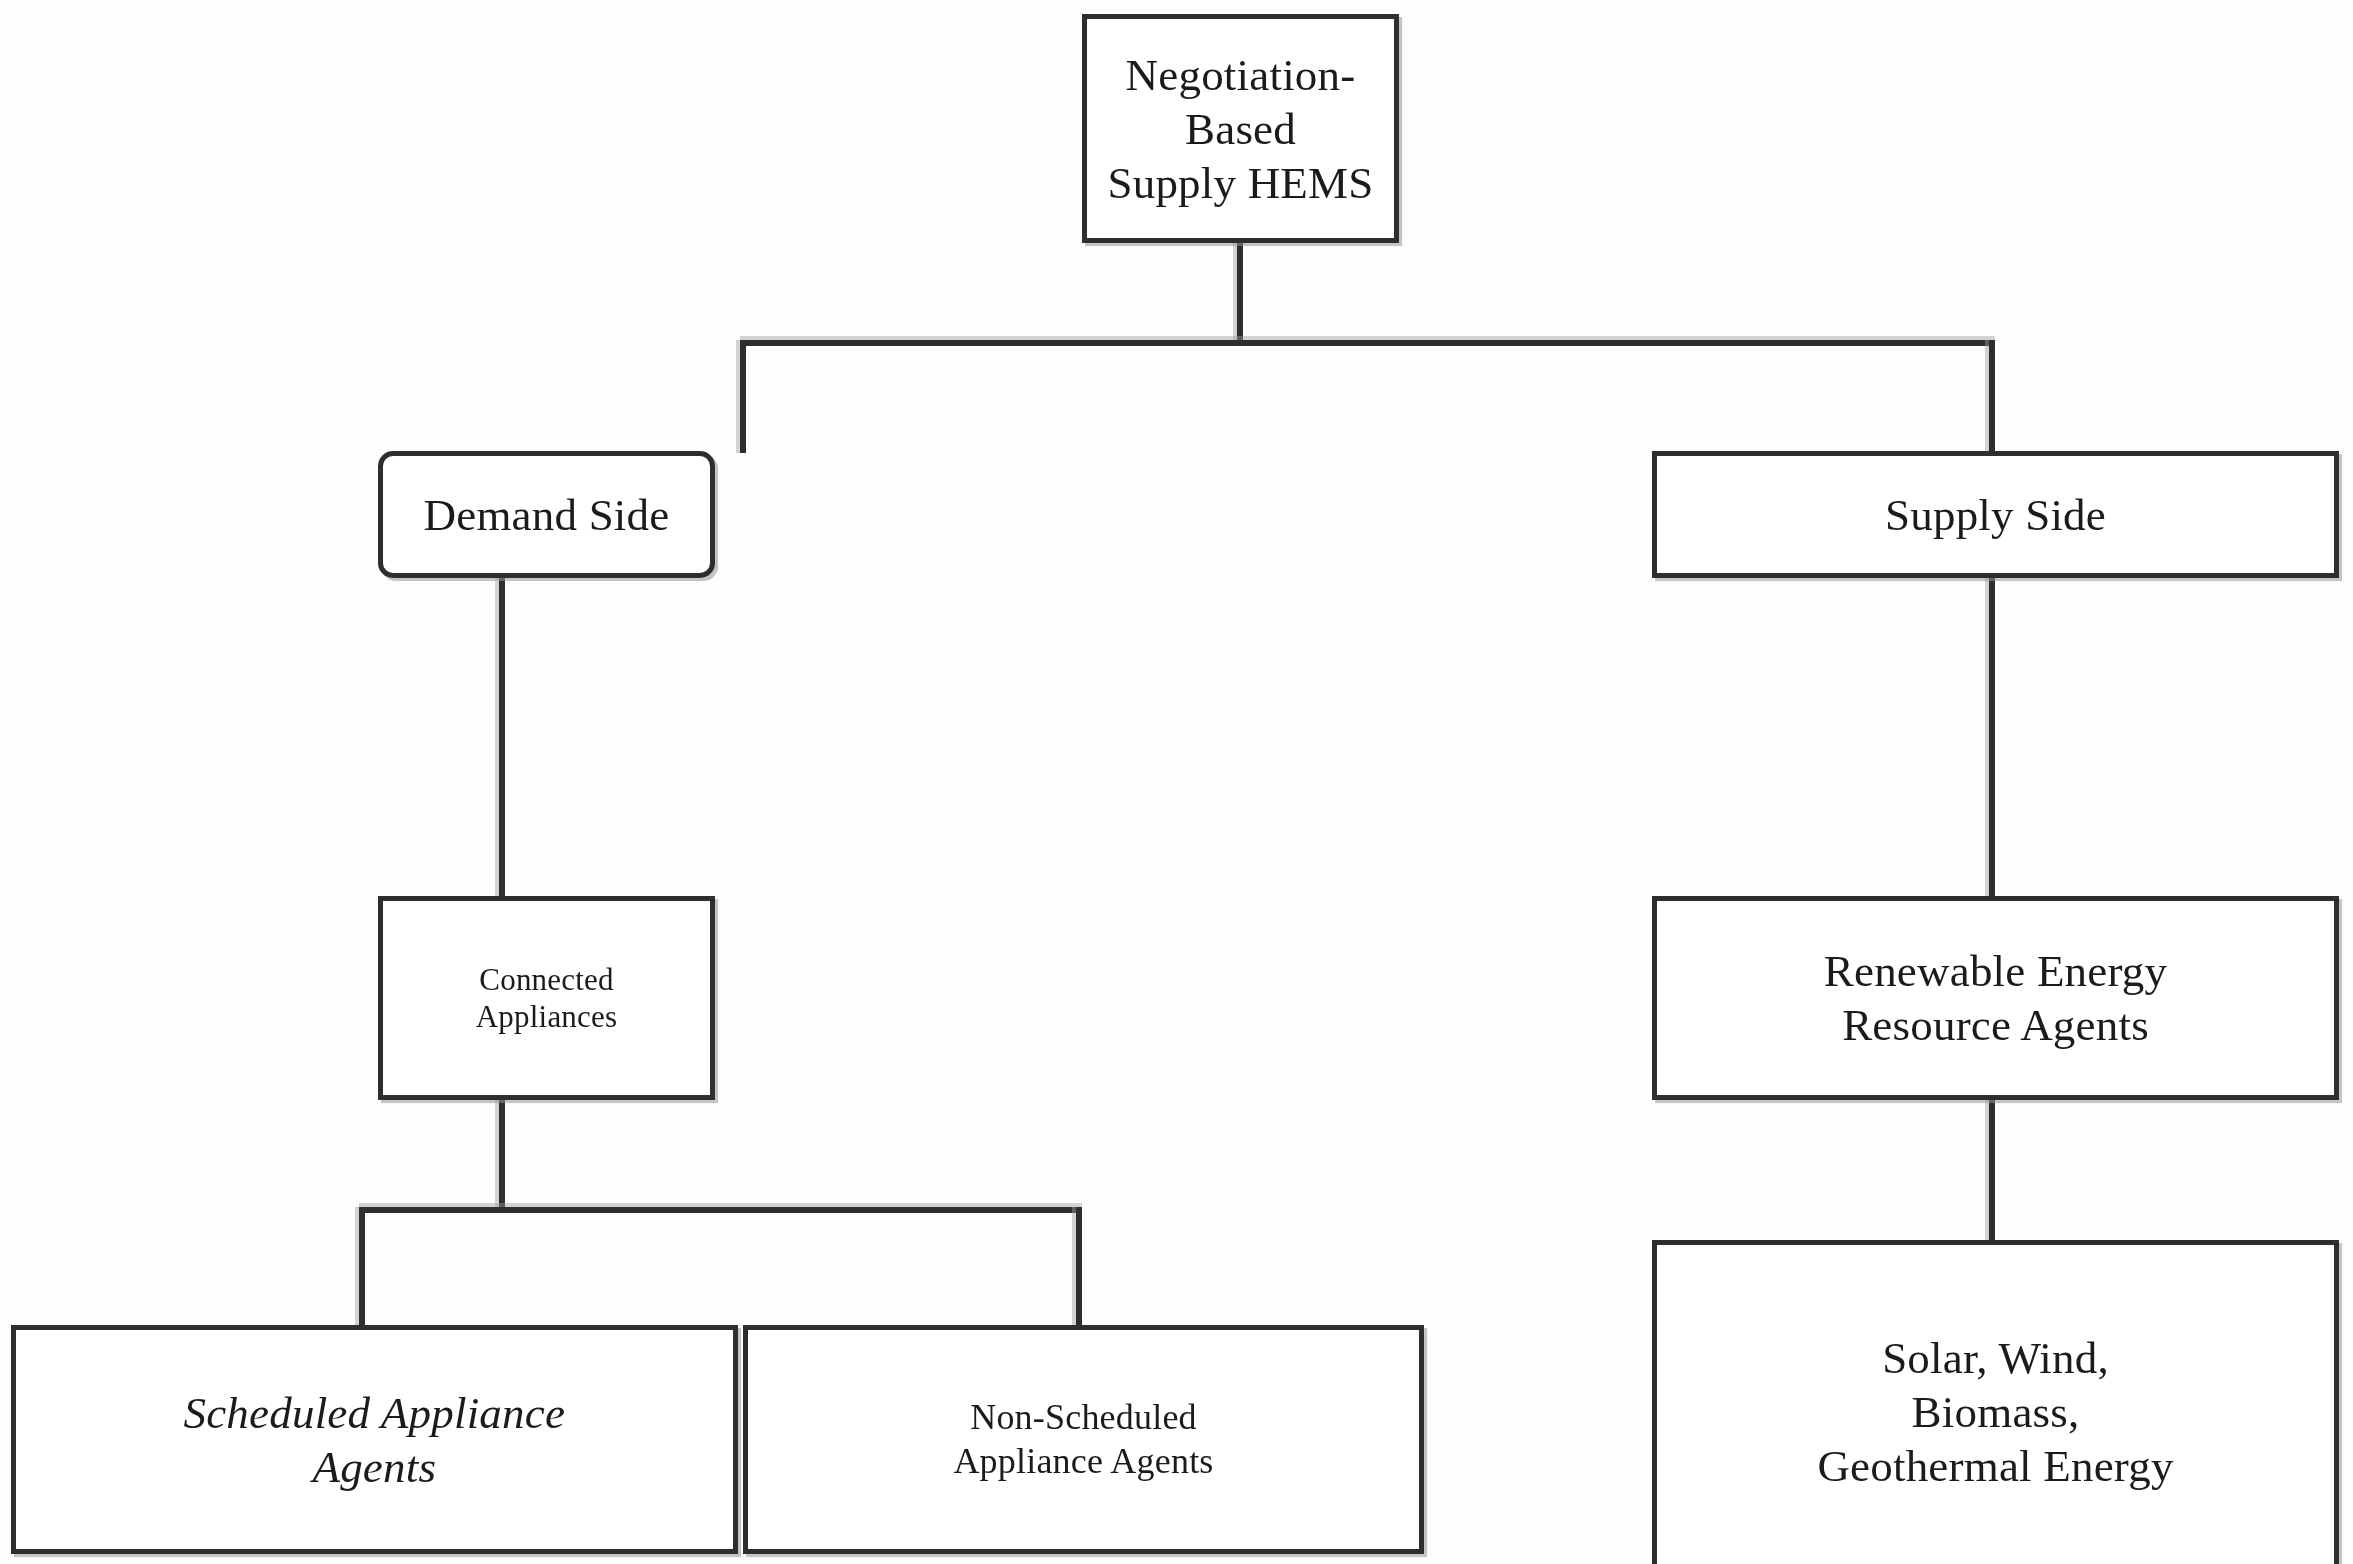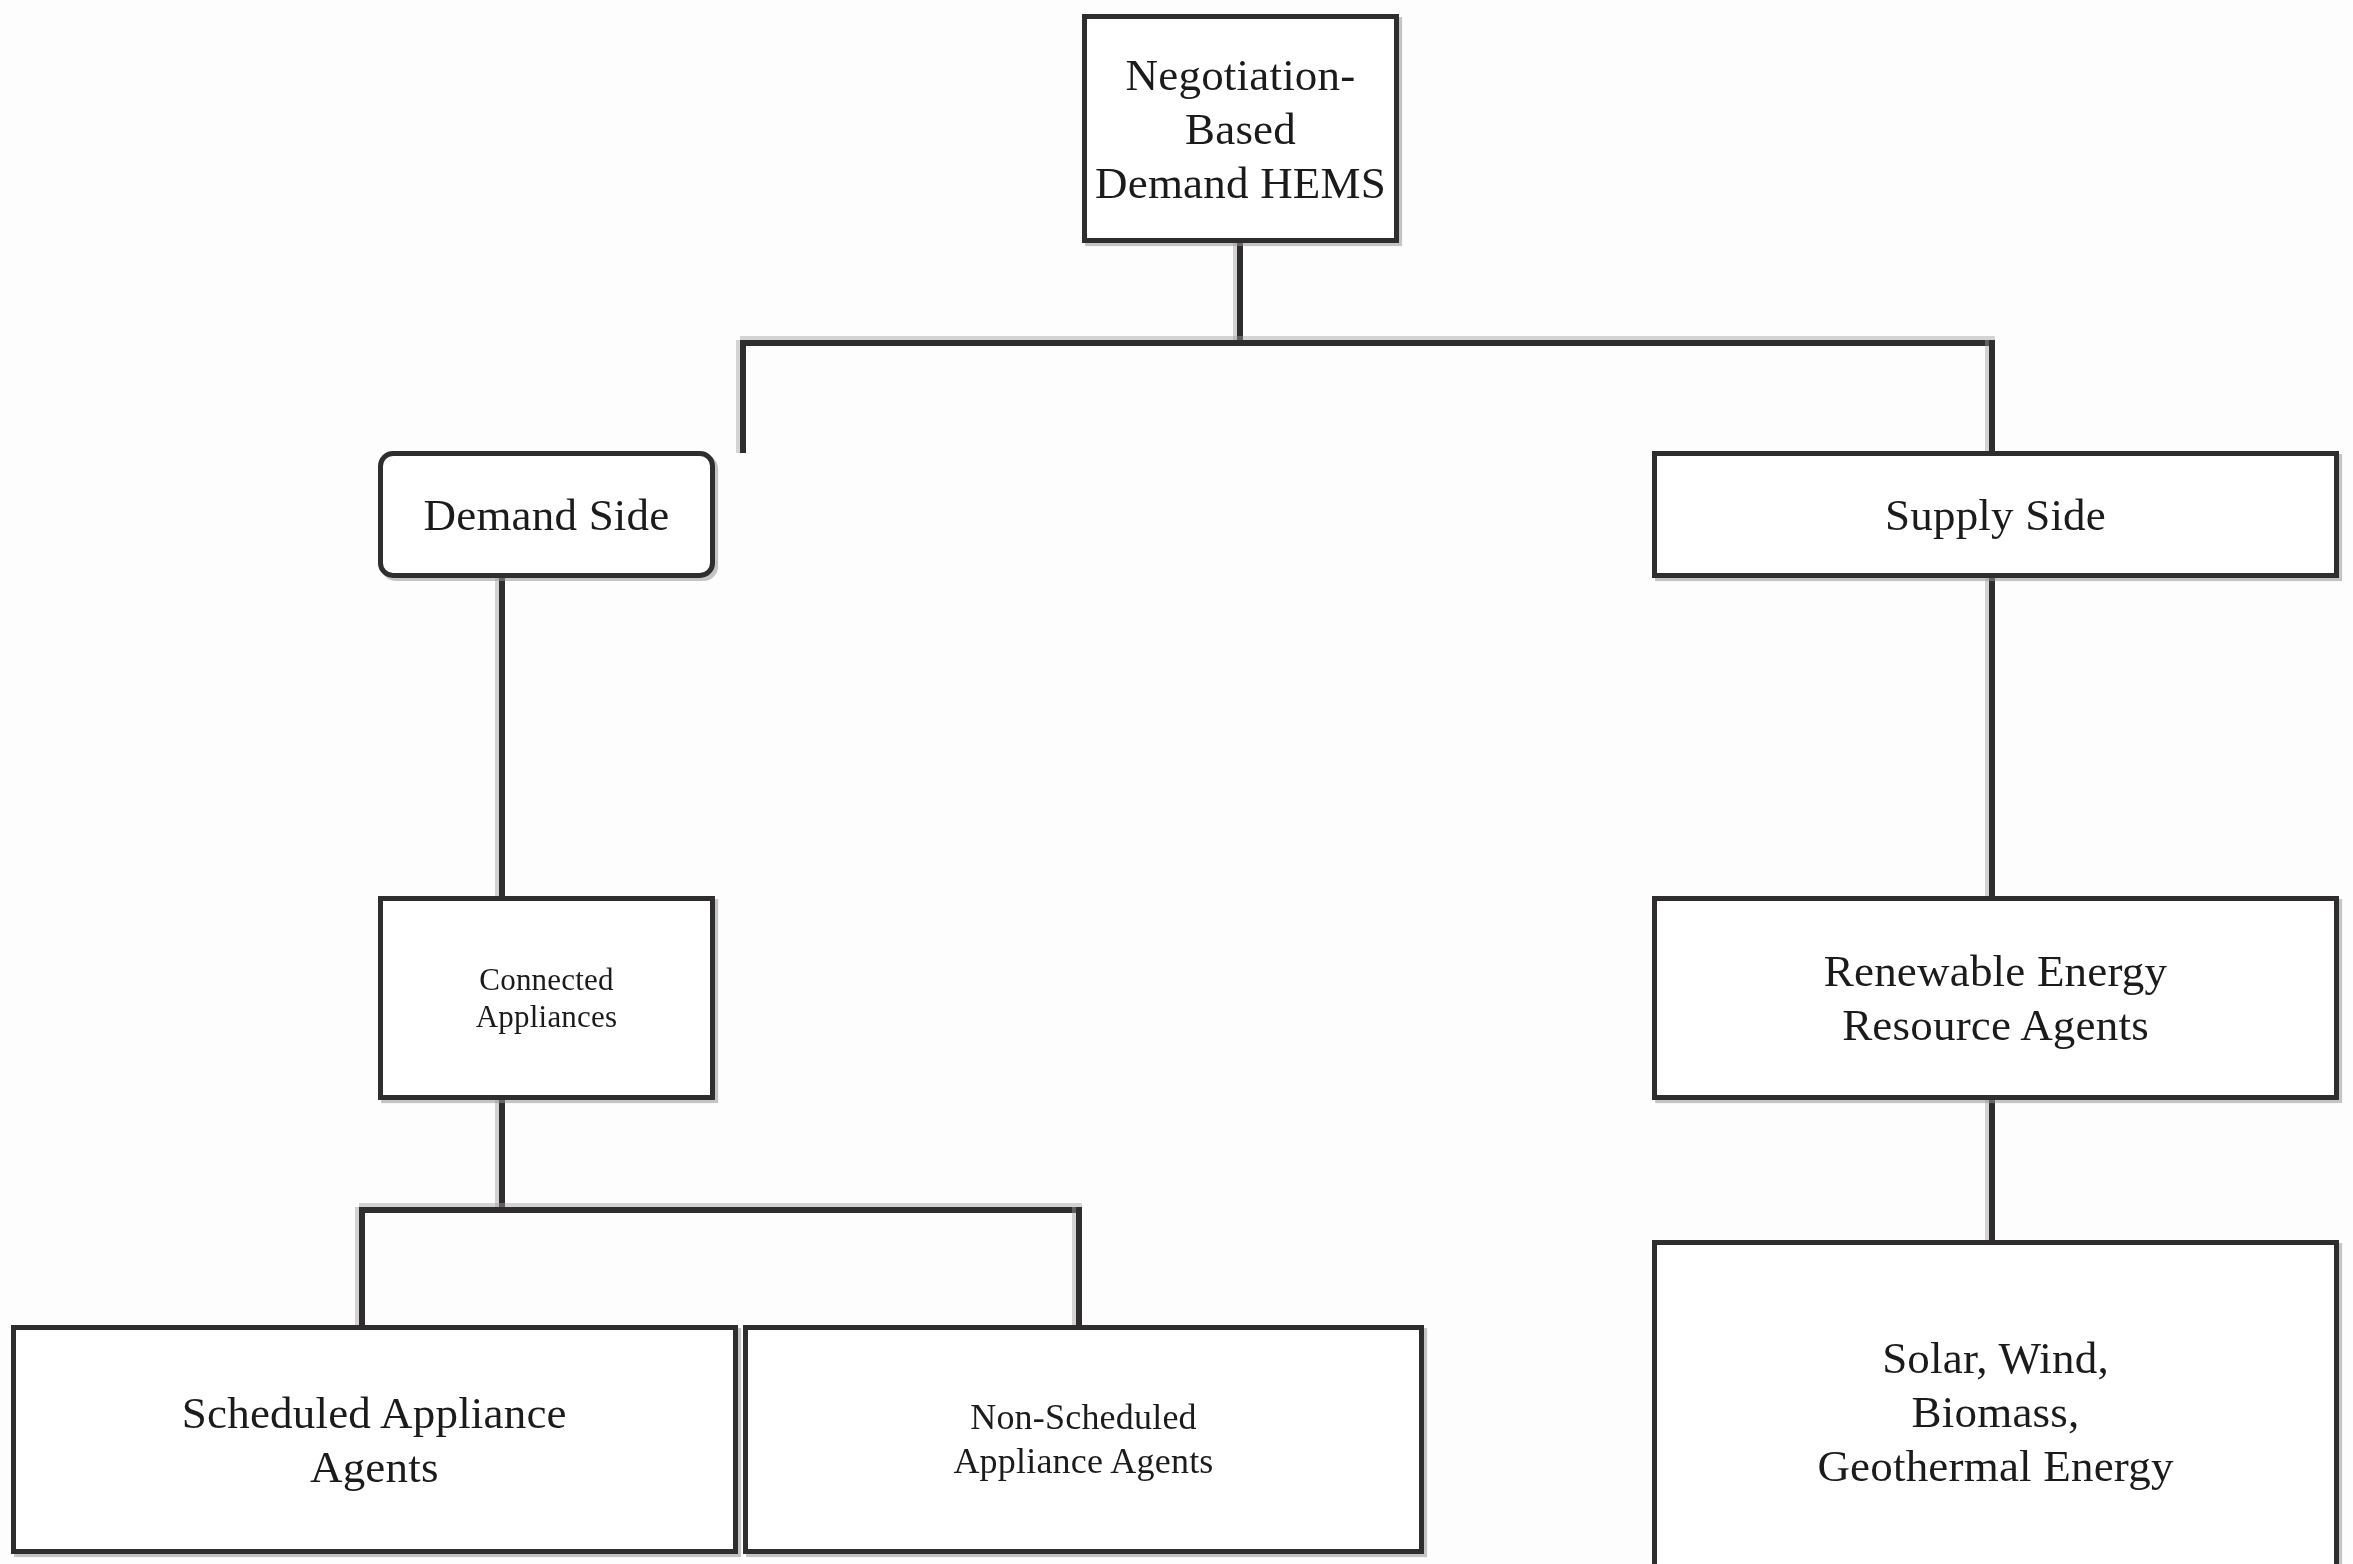--- a/index.html
+++ b/index.html
@@ -77,42 +77,42 @@
   <div class="edge h" style="left:359px;top:1207px;width:723px;"></div>
 
   <div class="edge v" style="left:359px;top:1207px;height:119px;"></div>
 
   <div class="edge v" style="left:1076px;top:1207px;height:119px;"></div>
 
   <div class="edge v" style="left:1989px;top:1099px;height:144px;"></div>
 
   <div class="node" style="left:1082px;top:14px;width:317px;height:229px;font-size:45px;">
     <span class="label">Negotiation-Based
-Demand HEMS</span>
+Supply HEMS</span>
   </div>
 
   <div class="node" style="left:378px;top:451px;width:337px;height:127px;font-size:45px;border-radius:15px;">
     <span class="label">Demand Side</span>
   </div>
 
   <div class="node" style="left:1652px;top:451px;width:687px;height:127px;font-size:45px;align-items:center;">
     <span class="label">Supply Side</span>
   </div>
 
   <div class="node" style="left:378px;top:896px;width:337px;height:204px;font-size:31px;">
     <span class="label">Connected
 Appliances</span>
   </div>
 
   <div class="node" style="left:1652px;top:896px;width:687px;height:204px;font-size:45px;">
     <span class="label">Renewable Energy
 Resource Agents</span>
   </div>
 
-  <div class="node" style="left:10.8px;top:1325px;width:727px;height:229px;font-size:45px;">
+  <div class="node" style="left:10.8px;top:1325px;width:727px;height:229px;font-size:45px;font-style:italic;">
     <span class="label">Scheduled Appliance
 Agents</span>
   </div>
 
   <div class="node" style="left:743px;top:1325px;width:681px;height:229px;font-size:36px;">
     <span class="label">Non-Scheduled
 Appliance Agents</span>
   </div>
 
   <div class="node" style="left:1652px;top:1240px;width:687px;height:344px;font-size:45px;align-items:center;">

